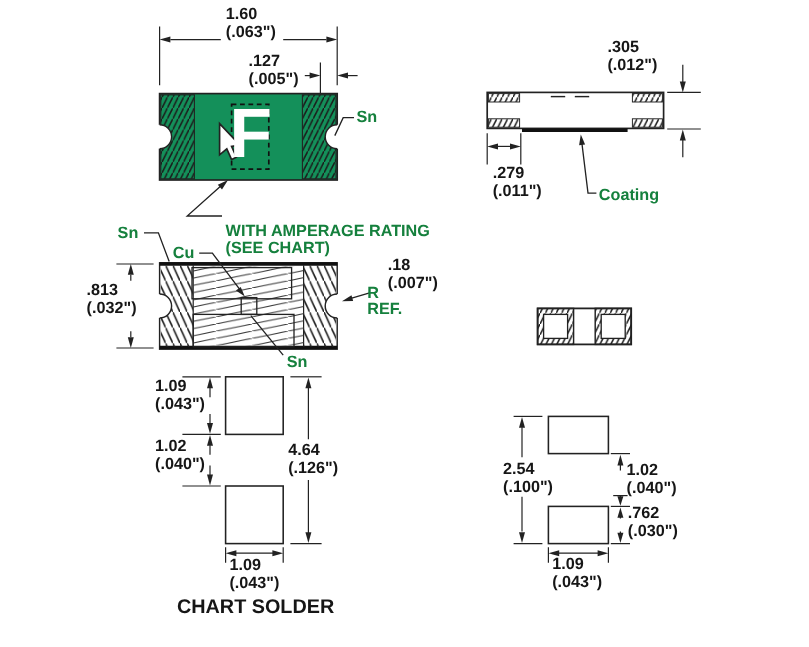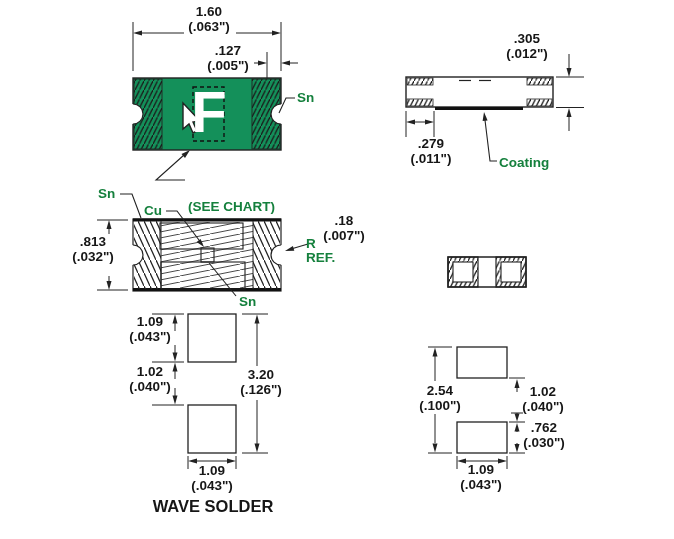--- a/index.html
+++ b/index.html
@@ -1,19 +1,19 @@
 <!DOCTYPE html>
 <html><head>
 <meta charset="utf-8">
 <style>
   html,body{margin:0;padding:0;background:#fff;}
   #stage{position:relative;width:674px;height:539px;background:#fff;overflow:hidden;
          font-family:"Liberation Sans",sans-serif;}
   #linework{position:absolute;left:0;top:0;}
-  .dim{position:absolute;transform:translateX(-50%);text-align:center;
+  .dim{position:absolute;transform:translateX(-50%);
        font:700 13.5px/15px "Liberation Sans",sans-serif;color:#161616;white-space:nowrap;}
   .lab{position:absolute;font:700 13.5px/15px "Liberation Sans",sans-serif;color:#15803d;white-space:nowrap;}
   .title{position:absolute;transform:translateX(-50%);font:700 16.5px/18px "Liberation Sans",sans-serif;
          color:#161616;white-space:nowrap;}
   .fmark{position:absolute;transform:translateX(-50%);font:700 58px/56px "Liberation Sans",sans-serif;
          color:#ffffff;}
 </style>
 </head>
 <body>
 
@@ -208,20 +208,21 @@
 <div class="dim" style="left:209px;top:4px">
   <div>1.60</div>
   <div>(.063")</div>
 </div>
 <div class="dim" style="left:228px;top:43px">
   <div>.127</div>
   <div>(.005")</div>
 </div>
 <div class="lab" style="left:297px;top:90px">Sn</div>
 
+<div class="lab" style="left:188px;top:185px">WITH AMPERAGE RATING</div>
 <div class="lab" style="left:188px;top:199px">(SEE CHART)</div>
 
 <div class="dim" style="left:527px;top:31px">
   <div>.305</div>
   <div>(.012")</div>
 </div>
 <div class="dim" style="left:431px;top:136px">
   <div>.279</div>
   <div>(.011")</div>
 </div>
@@ -243,28 +244,28 @@
 
 <div class="dim" style="left:150px;top:314px">
   <div>1.09</div>
   <div>(.043")</div>
 </div>
 <div class="dim" style="left:150px;top:364px">
   <div>1.02</div>
   <div>(.040")</div>
 </div>
 <div class="dim" style="left:261px;top:367px">
-  <div>3.20</div>
+  <div>4.64</div>
   <div>(.126")</div>
 </div>
 <div class="dim" style="left:212px;top:463px">
   <div>1.09</div>
   <div>(.043")</div>
 </div>
-<div class="title" style="left:213px;top:497px">WAVE SOLDER</div>
+<div class="title" style="left:213px;top:497px">CHART SOLDER</div>
 
 <div class="dim" style="left:440px;top:383px">
   <div>2.54</div>
   <div>(.100")</div>
 </div>
 <div class="dim" style="left:543px;top:384px">
   <div>1.02</div>
   <div>(.040")</div>
 </div>
 <div class="dim" style="left:544px;top:420px">

